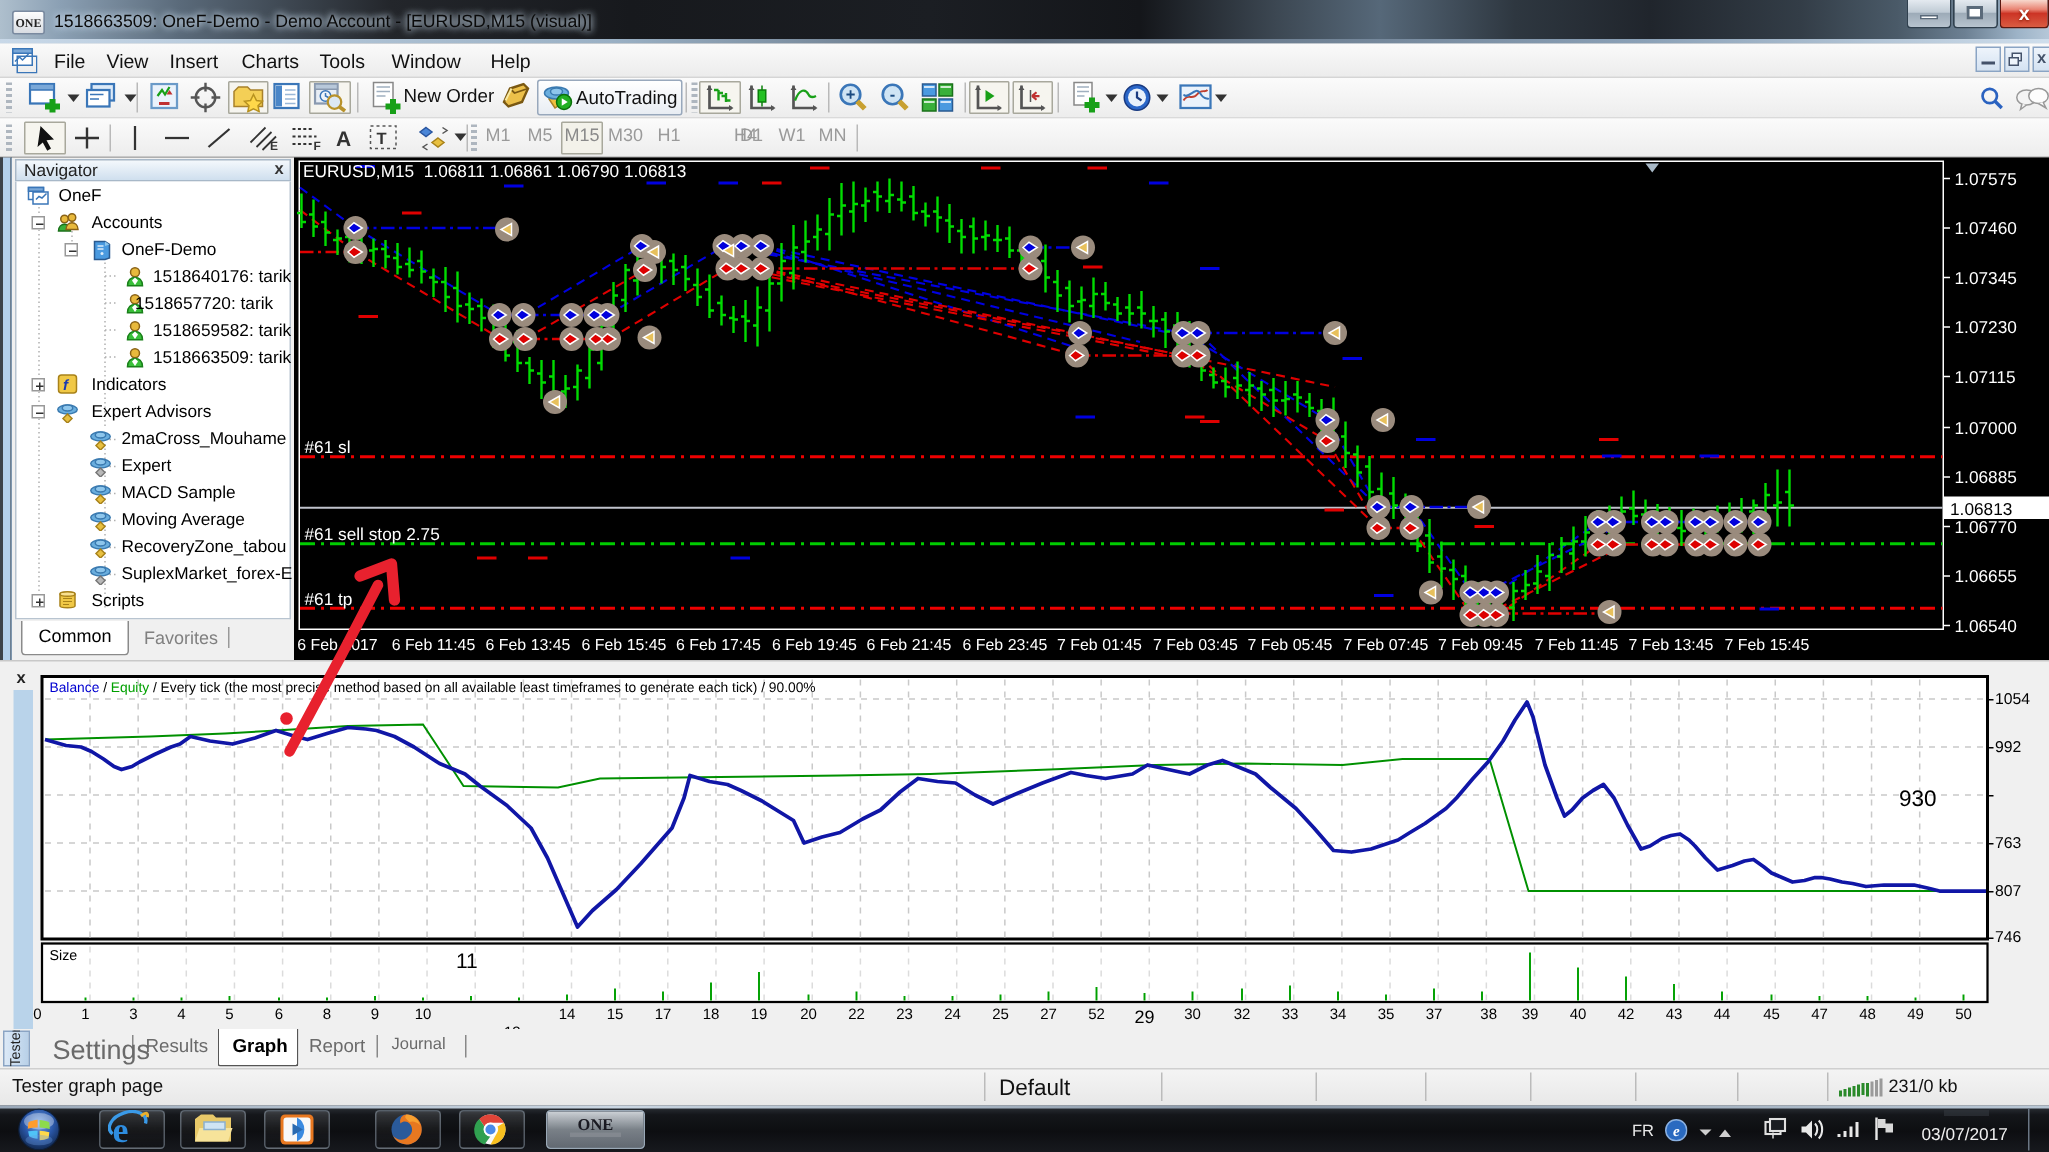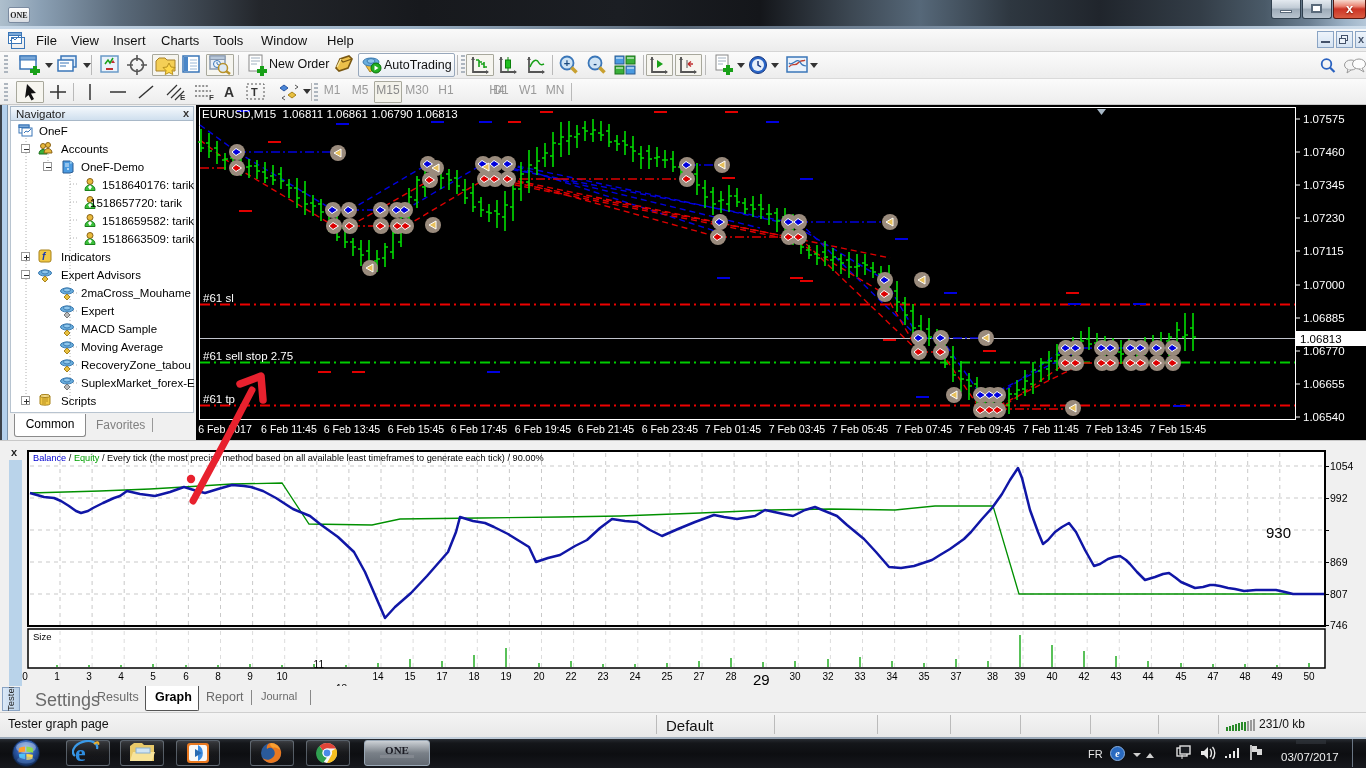--- a/index.html
+++ b/index.html
@@ -7,20 +7,21 @@
 .sep2{position:absolute;top:83px;width:1px;height:18px;background:#b9b9b9}
 .grip{position:absolute;width:4px;background-image:repeating-linear-gradient(to bottom,#aeb6bf 0 2px,transparent 2px 4px)}
 .tbtn{position:absolute;border:1px solid #a8a89c;background:#f6f5ef;border-radius:1px}
 .tf{position:absolute;top:83px;font-size:12px;color:#9a9a9a;width:28px;text-align:center}
 .nav-row{position:absolute;left:11px;width:183px;height:18px;font-size:11.5px;color:#000;white-space:nowrap;overflow:hidden}
 </style></head><body>
 <div class="abs" style="left:0;top:0;width:1366px;height:29px;background:
 linear-gradient(to right,#aebfcd 0,#8ba0b4 40px,#5a6a7a 120px,#23262b 260px,#17191d 420px,#1b1e23 620px,#14161a 760px,#3c4752 850px,#566879 920px,#2e3740 1010px,#20252c 1100px,#333d47 1200px,#4a5a68 1265px,#6c8093 1310px,#9db3c7 1345px,#b5c7d8 1366px)">
 <div class="abs" style="left:0;top:26px;width:1366px;height:3px;background:linear-gradient(to right,#c8d8e8,#9ab0c4 30%,#5a6878 50%,#8aa0b6 80%,#cfdeec)"></div>
 <div class="abs" style="left:8px;top:7px;width:22px;height:16px;background:linear-gradient(#fdfdfd,#d8dce2);border:1px solid #7a8aa0;border-radius:2px;text-align:center;font-size:8px;font-weight:bold;color:#222;line-height:15px;font-family:'Liberation Serif',serif">ONE</div>
+<div class="abs" style="left:36px;top:7px;font-size:11.8px;color:#0a0a0a;text-shadow:0 0 6px #cfe0f0,0 0 4px #cfe0f0">1518663509: OneF-Demo - Demo Account - [EURUSD,M15 (visual)]</div>
 <div class="abs" style="left:1271px;top:0;width:30px;height:19px;background:linear-gradient(#e4eaf0 0%,#c0cbd5 45%,#9dabb8 50%,#b8c4cf 100%);border:1px solid #30404e;border-top:none;border-radius:0 0 3px 3px">
  <div class="abs" style="left:8px;top:10px;width:12px;height:3px;background:#fff;border:1px solid #5a6a7a"></div>
     </div>
 <div class="abs" style="left:1302px;top:0;width:30px;height:19px;background:linear-gradient(#e4eaf0 0%,#c0cbd5 45%,#9dabb8 50%,#b8c4cf 100%);border:1px solid #30404e;border-top:none;border-radius:0 0 3px 3px">
  <div class="abs" style="left:8px;top:4px;width:11px;height:9px;border:2px solid #5a6a7a;background:#fff"></div>
     </div>
 <div class="abs" style="left:1333px;top:0;width:33px;height:19px;background:linear-gradient(#f7d8cd 0%,#e98372 35%,#cc3425 50%,#d95c42 100%);border:1px solid #5a1810;border-top:none;border-radius:0 0 3px 3px;color:#fff;text-align:center;font-weight:bold;font-size:13px;line-height:17px;text-shadow:0 1px 2px #801800">x</div>
 </div>
 <div class="abs" style="left:0;top:29px;width:1366px;height:23px;background:linear-gradient(#fafafa,#ececec);border-bottom:1px solid #d5d5d5"></div>
 <svg class="abs" style="left:8px;top:32px" width="17" height="17" viewBox="0 0 17 17">
@@ -907,50 +908,50 @@
     <line x1="1502" y1="664" x2="1502" y2="667" stroke="#00a000" stroke-width="1.3"></line>
     <line x1="1534" y1="665" x2="1534" y2="667" stroke="#00a000" stroke-width="1.3"></line>
   </svg>
 <div class="abs" style="left:0;top:0;font-size:11.5px;color:#000">
     <div style="position:absolute;left:1330px;top:460px;font-size:10.5px">1054</div>
     <div style="position:absolute;left:1325px;top:466px;width:4px;height:1px;background:#000"></div>
     <div style="position:absolute;left:1330px;top:492px;font-size:10.5px">992</div>
     <div style="position:absolute;left:1325px;top:498px;width:4px;height:1px;background:#000"></div>
     <div style="position:absolute;left:1266px;top:524px;font-size:15px">930</div>
     <div style="position:absolute;left:1325px;top:530px;width:4px;height:1px;background:#000"></div>
-    <div style="position:absolute;left:1330px;top:556px;font-size:10.5px">869</div>
+    <div style="position:absolute;left:1330px;top:556px;font-size:10.5px">763</div>
     <div style="position:absolute;left:1325px;top:562px;width:4px;height:1px;background:#000"></div>
     <div style="position:absolute;left:1330px;top:588px;font-size:10.5px">807</div>
     <div style="position:absolute;left:1325px;top:594px;width:4px;height:1px;background:#000"></div>
     <div style="position:absolute;left:1330px;top:619px;font-size:10.5px">746</div>
     <div style="position:absolute;left:1325px;top:625px;width:4px;height:1px;background:#000"></div>
     <div style="position:absolute;left:15px;top:671px;width:20px;text-align:center;font-size:10px">0</div>
     <div style="position:absolute;left:47px;top:671px;width:20px;text-align:center;font-size:10px">1</div>
     <div style="position:absolute;left:79px;top:671px;width:20px;text-align:center;font-size:10px">3</div>
     <div style="position:absolute;left:111px;top:671px;width:20px;text-align:center;font-size:10px">4</div>
     <div style="position:absolute;left:143px;top:671px;width:20px;text-align:center;font-size:10px">5</div>
     <div style="position:absolute;left:176px;top:671px;width:20px;text-align:center;font-size:10px">6</div>
     <div style="position:absolute;left:208px;top:671px;width:20px;text-align:center;font-size:10px">8</div>
     <div style="position:absolute;left:240px;top:671px;width:20px;text-align:center;font-size:10px">9</div>
     <div style="position:absolute;left:272px;top:671px;width:20px;text-align:center;font-size:10px">10</div>
-    <div style="position:absolute;left:304px;top:659px;width:20px;text-align:right;font-size:10px">11</div>
+    <div style="position:absolute;left:304px;top:632px;width:20px;text-align:left;font-size:14px">11</div>
     <div style="position:absolute;left:336px;top:683px;width:20px;text-align:left;font-size:10px">13</div>
     <div style="position:absolute;left:368px;top:671px;width:20px;text-align:center;font-size:10px">14</div>
     <div style="position:absolute;left:400px;top:671px;width:20px;text-align:center;font-size:10px">15</div>
     <div style="position:absolute;left:432px;top:671px;width:20px;text-align:center;font-size:10px">17</div>
     <div style="position:absolute;left:464px;top:671px;width:20px;text-align:center;font-size:10px">18</div>
     <div style="position:absolute;left:496px;top:671px;width:20px;text-align:center;font-size:10px">19</div>
     <div style="position:absolute;left:529px;top:671px;width:20px;text-align:center;font-size:10px">20</div>
     <div style="position:absolute;left:561px;top:671px;width:20px;text-align:center;font-size:10px">22</div>
     <div style="position:absolute;left:593px;top:671px;width:20px;text-align:center;font-size:10px">23</div>
     <div style="position:absolute;left:625px;top:671px;width:20px;text-align:center;font-size:10px">24</div>
     <div style="position:absolute;left:657px;top:671px;width:20px;text-align:center;font-size:10px">25</div>
     <div style="position:absolute;left:689px;top:671px;width:20px;text-align:center;font-size:10px">27</div>
-    <div style="position:absolute;left:721px;top:671px;width:20px;text-align:center;font-size:10px">28</div>
-    <div style="position:absolute;left:753px;top:671px;width:20px;text-align:left;font-size:15px">29</div>
+    <div style="position:absolute;left:721px;top:671px;width:20px;text-align:center;font-size:10px">52</div>
+    <div style="position:absolute;left:753px;top:671px;width:20px;text-align:center;font-size:12px">29</div>
     <div style="position:absolute;left:785px;top:671px;width:20px;text-align:center;font-size:10px">30</div>
     <div style="position:absolute;left:818px;top:671px;width:20px;text-align:center;font-size:10px">32</div>
     <div style="position:absolute;left:850px;top:671px;width:20px;text-align:center;font-size:10px">33</div>
     <div style="position:absolute;left:882px;top:671px;width:20px;text-align:center;font-size:10px">34</div>
     <div style="position:absolute;left:914px;top:671px;width:20px;text-align:center;font-size:10px">35</div>
     <div style="position:absolute;left:946px;top:671px;width:20px;text-align:center;font-size:10px">37</div>
     <div style="position:absolute;left:978px;top:671px;width:20px;text-align:right;font-size:10px">38</div>
     <div style="position:absolute;left:1010px;top:671px;width:20px;text-align:center;font-size:10px">39</div>
     <div style="position:absolute;left:1042px;top:671px;width:20px;text-align:center;font-size:10px">40</div>
     <div style="position:absolute;left:1074px;top:671px;width:20px;text-align:center;font-size:10px">42</div>

